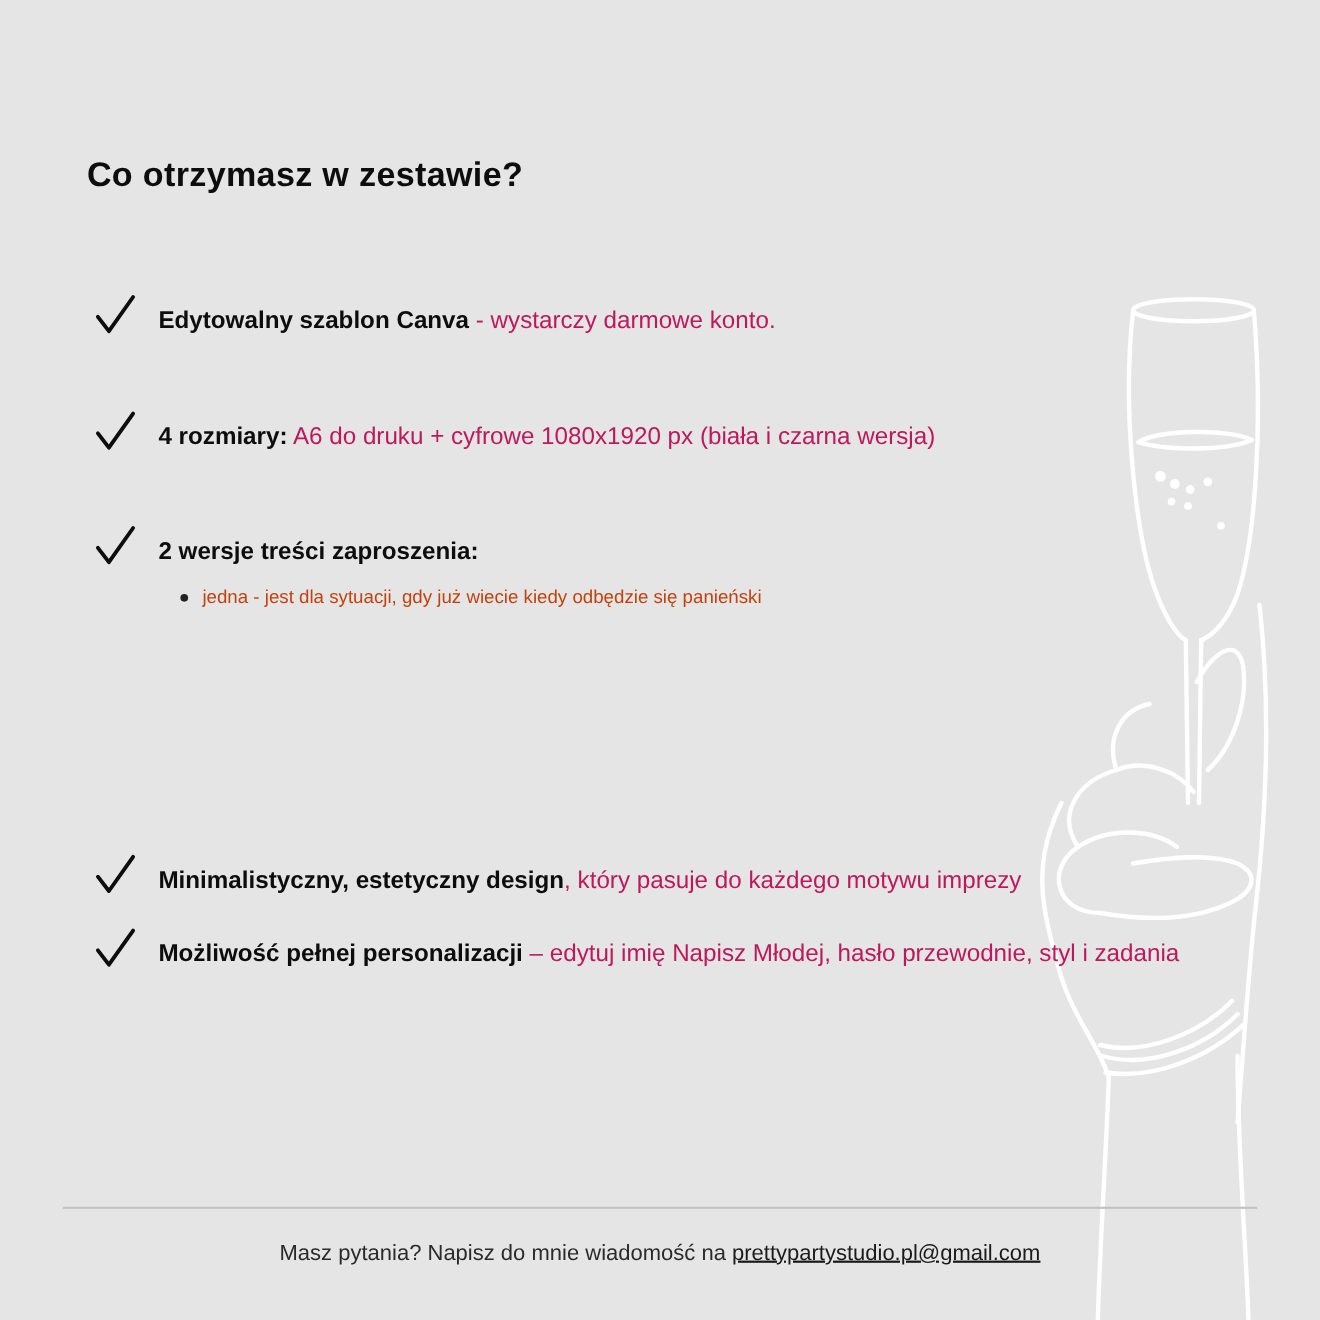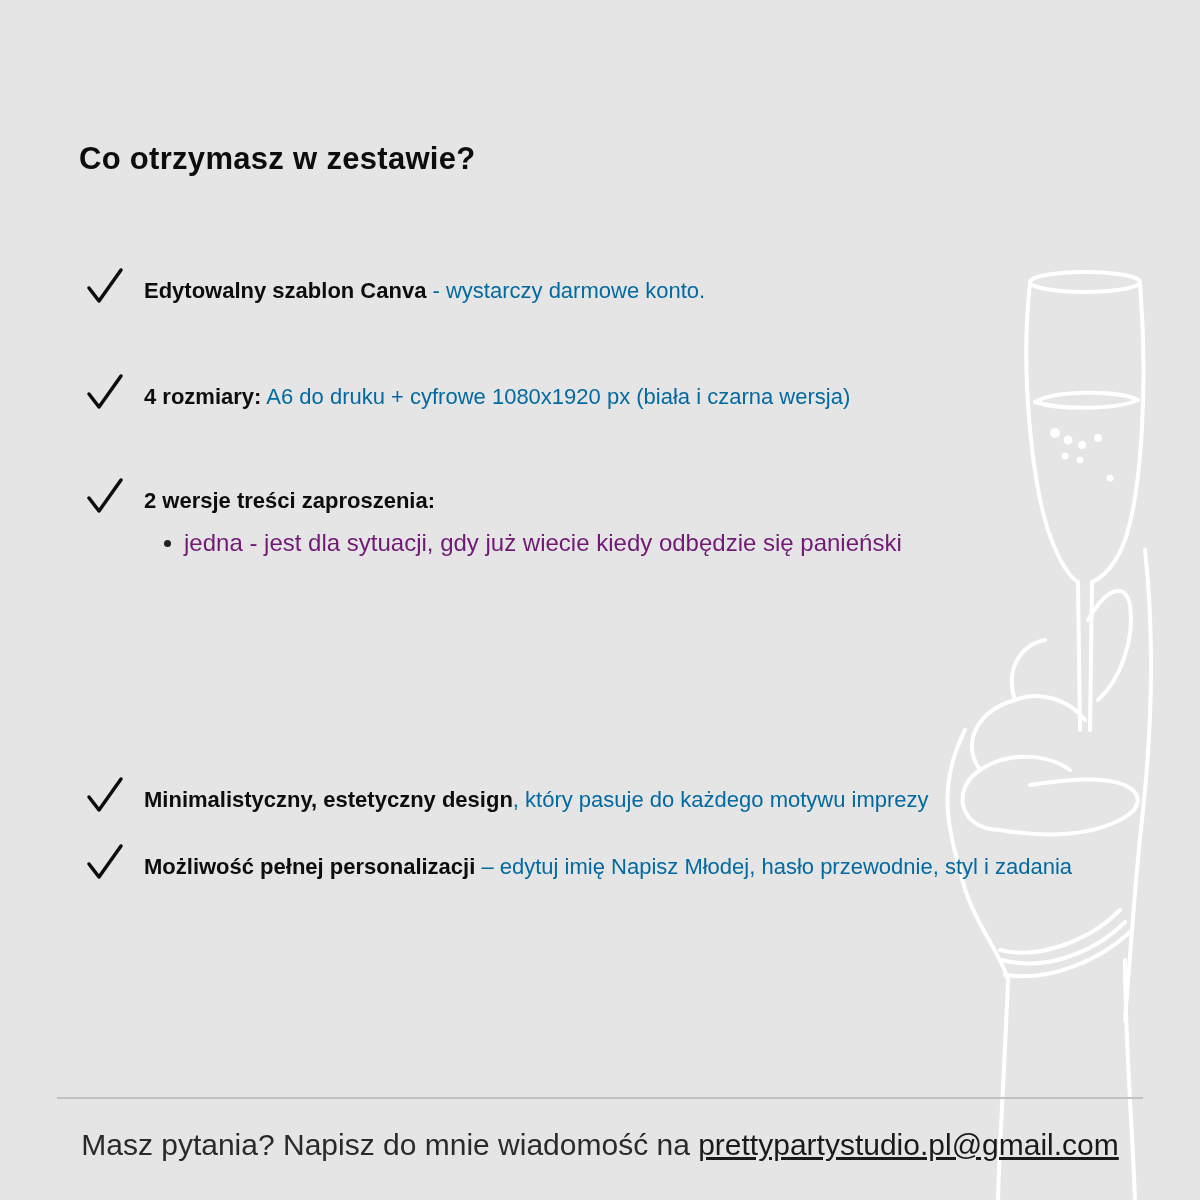--- a/index.html
+++ b/index.html
@@ -21,36 +21,36 @@
   }
   .item { position: absolute; left: 86px; width: 1020px; }
   .check {
     position: absolute; left: 0; top: -6px; width: 38px; height: 40px;
   }
   .item-text {
     margin-left: 58px;
     font-size: 22px; line-height: 38px; color: #1a1a1a;
   }
   .item-text b { font-weight: bold; color: #0d0d0d; }
-  .item-text .rest { font-weight: normal; color: #0369a1; }
+  .item-text .rest { font-weight: normal; color: #be185d; }
   .sublist { list-style: none; margin: 4px 0 0 0; padding: 0 0 0 98px; width: 880px; }
   .sublist li {
-    position: relative; font-size: 24px; line-height: 38px; color: #701a75;
+    position: relative; font-size: 17px; line-height: 38px; color: #c2410c;
   }
   .sublist li::before {
     content: ""; position: absolute; left: -20px; top: 16px;
     width: 7px; height: 7px; border-radius: 50%; background: #222;
   }
   .divider {
     position: absolute; left: 57px; top: 1097px; width: 1086px; height: 2px;
     background: #c2c2c2;
   }
   .footer {
     position: absolute; left: 0; top: 1128px; width: 1200px; text-align: center;
-    font-size: 30px; color: #2a2a2a;
+    font-size: 20px; color: #2a2a2a;
   }
   .footer a { color: #1a1a1a; text-decoration: underline; }
 </style>
 </head>
 <body>
 
 <svg class="illustration" viewBox="0 0 250 940" fill="none" stroke="#ffffff" stroke-width="4" stroke-linecap="round" stroke-linejoin="round">
 
   <ellipse cx="165" cy="22" rx="55" ry="10"></ellipse>
 

